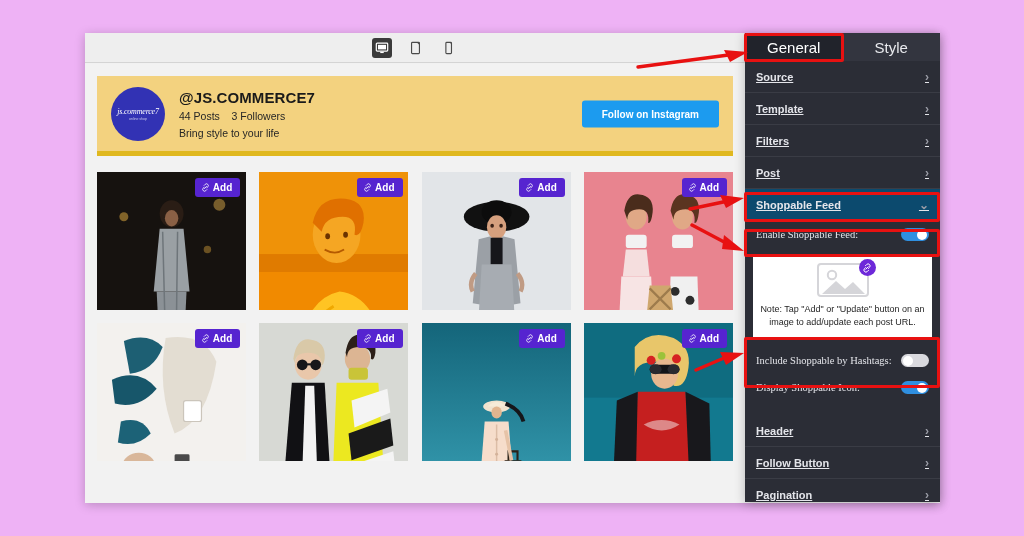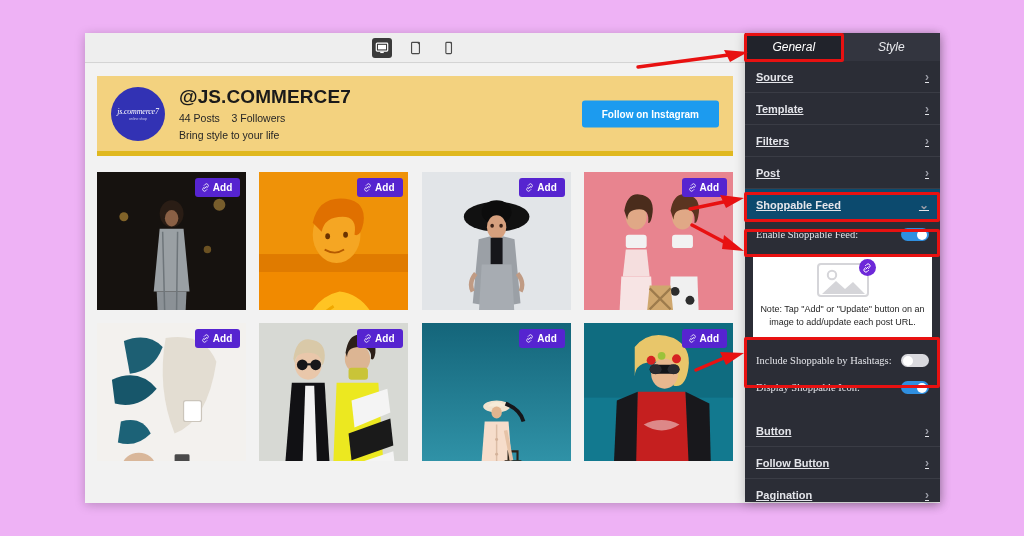--- a/index.html
+++ b/index.html
@@ -60,21 +60,21 @@
     flex: 0 0 auto; overflow: hidden;
   }
   .avatar .a1 {
     color: #fff; font-size: 8px; font-weight: normal;
     font-style: italic; letter-spacing: -.2px;
     font-family: "Liberation Serif", serif;
   }
   .avatar .a2 { color: #c9c9ea; font-size: 3.5px; margin-top: 1px; }
   .pinfo { margin-left: 14px; }
   .pname {
-    font-size: 19px; font-weight: bold; color: #1a1a1a;
+    font-size: 15px; font-weight: bold; color: #1a1a1a;
     letter-spacing: .1px;
   }
   .pstats { font-size: 10.5px; color: #262626; margin-top: 4px; }
   .pstats b { font-weight: normal; margin-top: 16px; }
   .pbio { font-size: 10.5px; color: #262626; margin-top: 5px; }
   .follow-btn {
     position: absolute; right: 14px; top: 50%;
     transform: translateY(-50%);
     background: #1c9bef; color: #fff;
     font-size: 10px; font-weight: bold;
@@ -111,23 +111,22 @@
   .panel {
     position: absolute; left: 745px; top: 33px;
     width: 195px; height: 469px;
     background: #2b2d36;
     box-shadow: 0 2px 10px rgba(0,0,0,.25);
     overflow: hidden;
   }
   .tabs { display: flex; height: 28px; }
   .tab {
     flex: 1; display: flex; align-items: center; justify-content: center;
-    font-size: 12px; color: #e9eaee; background: #33353f;
+    font-size: 15px; color: #e9eaee; background: #33353f;
     cursor: pointer;
-    font-style: italic;
   }
   .tab.active { background: #21232b; color: #fff; }
   .row {
     height: 32px; padding: 0 11px;
     display: flex; align-items: center; justify-content: space-between;
     color: #e4e5ea; font-size: 11px; font-weight: bold;
     border-bottom: 1px solid #3a3c45;
     cursor: pointer;
     text-decoration: underline;
   }
@@ -494,21 +493,21 @@
     <div class="ctlrow">
       <span>Display Shoppable Icon:</span>
       <span class="toggle on">
           <i class="knob"></i>
         </span>
     </div>
 
     <div class="spacer"></div>
 
     <div class="row">
-      <span>Button</span>
+      <span>Header</span>
       <span class="chev">›</span>
     </div>
     <div class="row">
       <span>Follow Button</span>
       <span class="chev">›</span>
     </div>
     <div class="row">
       <span>Pagination</span>
       <span class="chev">›</span>
     </div>

